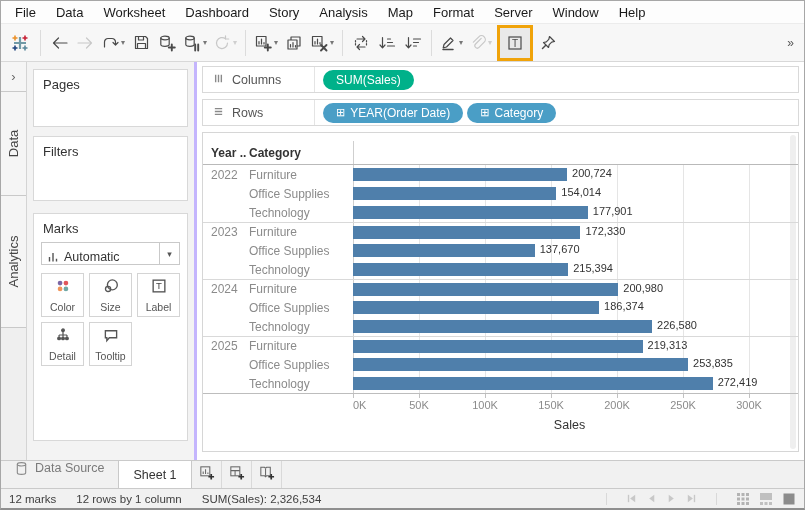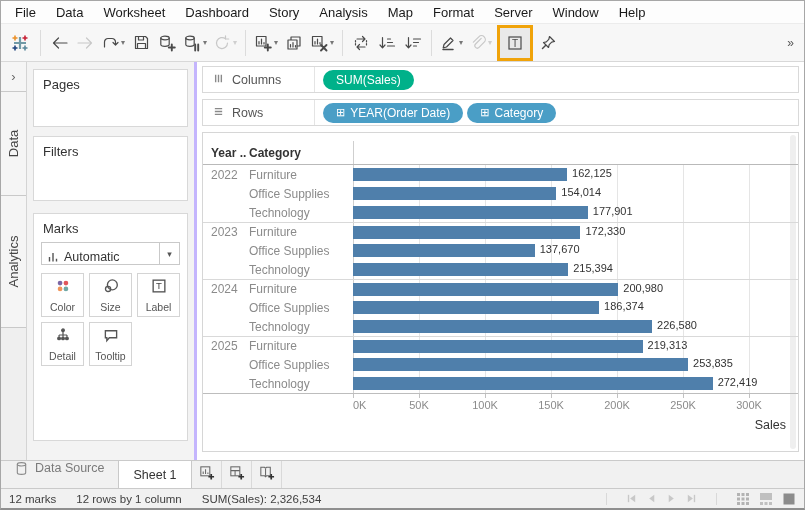--- a/index.html
+++ b/index.html
@@ -69,21 +69,21 @@
   #chart-body { position:relative; z-index:1; border-bottom:1px solid #bdbdbd; }
   .chart-row { display:flex; height:19px; align-items:center; }
   .chart-row.group-start:not(:first-child) { border-top:1px solid #d9d9d9; }
   .chart-row .cell-year, .chart-row .cell-cat { font-size:12px; color:#8b8b8b; }
   .cell-plot { flex:1; position:relative; height:100%; margin-right:12px; }
   .bar { position:absolute; left:0; top:3px; height:13px; }
   .bar-label { position:absolute; top:2px; font-size:11px; color:#333; white-space:nowrap; }
   #axis { position:relative; height:22px; margin-left:150px; margin-right:12px; }
   .tick-mark { position:absolute; top:0; width:1px; height:4px; background:#c2c2c2; }
   .tick-label { position:absolute; top:5px; font-size:11px; color:#8b8b8b; white-space:nowrap; }
-  #axis-title { margin:2px 12px 0 150px; text-align:right; font-size:12.5px; color:#333; }
+  #axis-title { margin:2px 12px 0 150px; text-align:center; font-size:12.5px; color:#333; }
   #vscroll { position:absolute; right:2px; top:2px; bottom:2px; width:6px; background:#efefef; border-radius:3px; }
   
   #tabsbar { height:28px; background:#f1f1f1; border-top:1px solid #cacaca; display:flex; align-items:stretch; }
   #tab-datasource { display:flex; gap:7px; padding:0 14px; color:#7a7a7a; font-size:12.5px; }
   .sheet-tab { background:#fff; border-left:1px solid #c9c9c9; border-right:1px solid #c9c9c9; padding:0 14px; font-size:12.5px; color:#333; display:flex; align-items:center; }
   .new-btn { width:30px; border-right:1px solid #d9d9d9; display:flex; align-items:center; justify-content:center; color:#555; }
   
   #statusbar { height:20px; background:#f1f1f1; border-top:1px solid #cacaca; display:flex; align-items:center; font-size:11.5px; color:#404040; padding:0 8px; }
   #statusbar .st-item { margin-right:20px; white-space:nowrap; }
   .st-sep { width:1px; height:12px; background:#d9d9d9; margin:0 10px; }
@@ -416,21 +416,21 @@
           <div id="chart-header">
             <div class="cell-year hdr">Year ..</div>
             <div class="cell-cat hdr">Category</div>
           </div>
           <div id="chart-body">
               <div class="chart-row group-start">
                 <div class="cell-year">2022</div>
                 <div class="cell-cat">Furniture</div>
                 <div class="cell-plot">
                   <div class="bar" style="width: 49.4284%; background: rgb(79, 127, 171);"></div>
-                  <span class="bar-label" style="left: calc(49.4284% + 5px);">162,125</span>
+                  <span class="bar-label" style="left: calc(49.4284% + 5px);">200,724</span>
                 </div>
               </div>
               <div class="chart-row">
                 <div class="cell-year"></div>
                 <div class="cell-cat">Office Supplies</div>
                 <div class="cell-plot">
                   <div class="bar" style="width: 46.9555%; background: rgb(79, 127, 171);"></div>
                   <span class="bar-label" style="left: calc(46.9555% + 5px);">154,014</span>
                 </div>
               </div>

